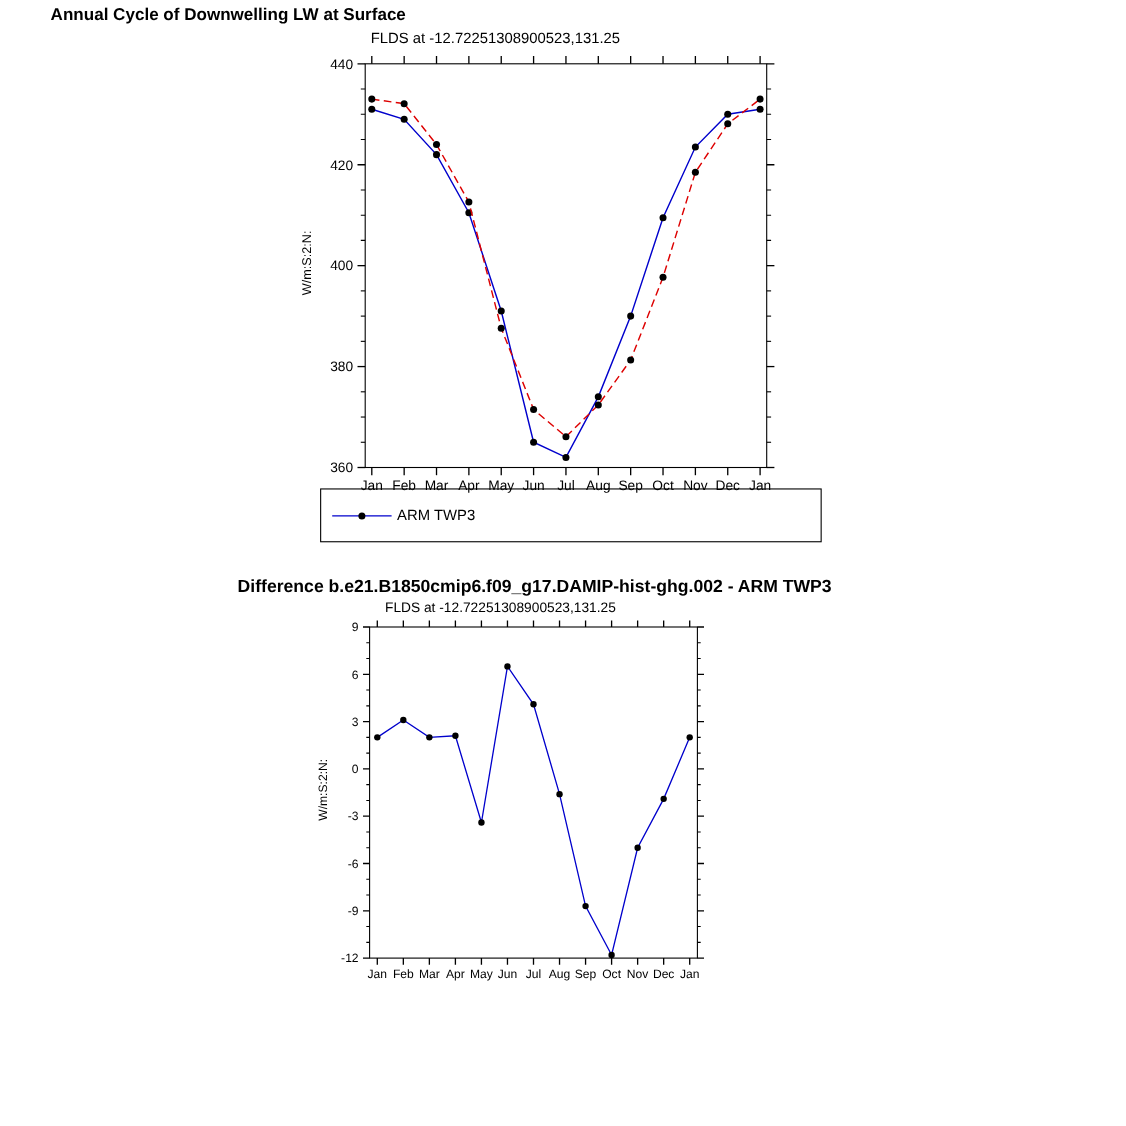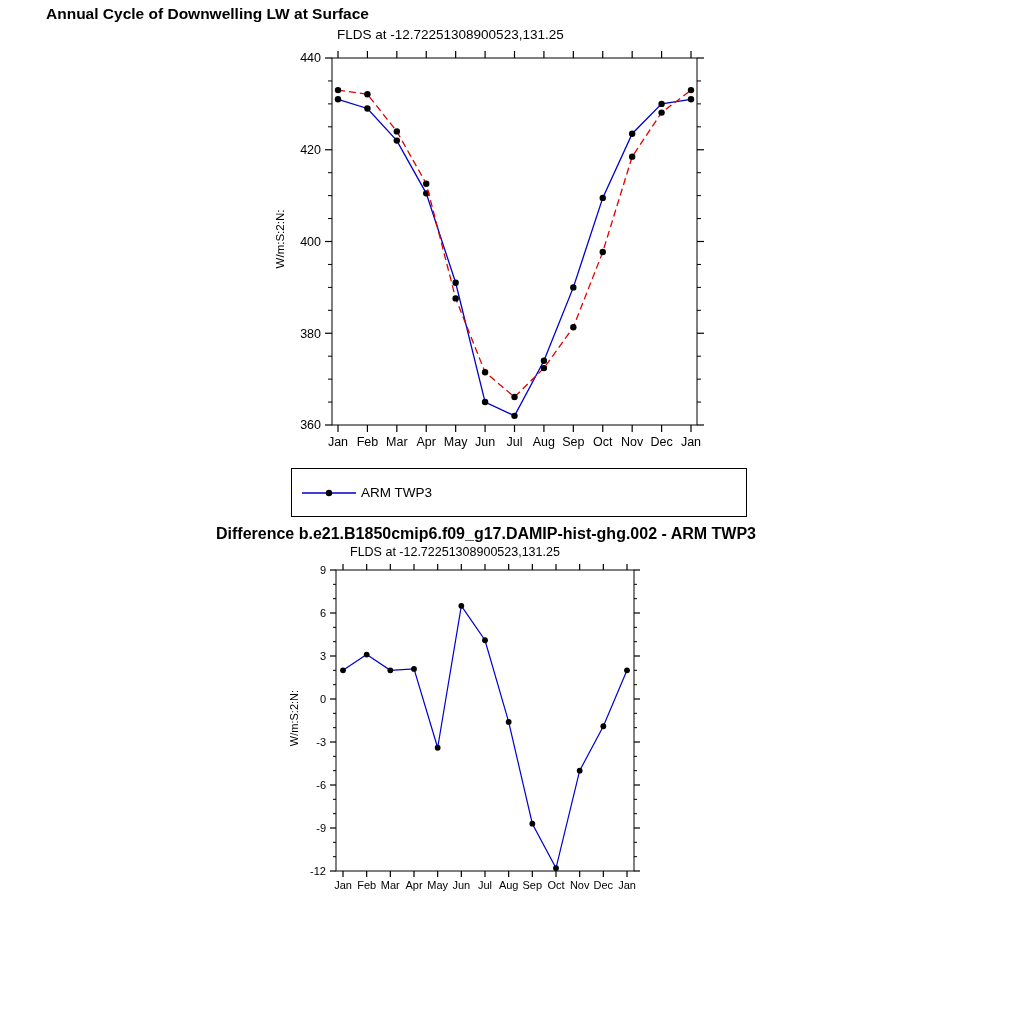--- a/index.html
+++ b/index.html
@@ -16,21 +16,21 @@
   .ylabel {
     position:absolute; width:120px; text-align:center;
     transform:rotate(-90deg); transform-origin:center;
   }
   .ylabel-top  { left:220px; top:233px; font-size:11.5px; }
   .ylabel-bot  { left:234px; top:712px; font-size:11px; }
   svg.plot { position:absolute; }
   #chart0 { left:260px; top:46px; }
   #chart1 { left:270px; top:562px; }
   .legend {
-    position:absolute; left:291px; top:468px; width:456px; height:49px;
+    position:absolute; left:291px; top:444px; width:456px; height:49px;
     border:1px solid #000; box-sizing:border-box;
     display:flex; flex-direction:column; justify-content:center;
   }
   .legend-row { display:flex; align-items:center; height:24px; padding-left:8px; }
   .legend-row svg { flex:0 0 auto; }
   .legend-label { font-size:13.5px; margin-left:3px; white-space:nowrap; }
   .title-bottom {
     position:absolute; top:525px; left:0; width:972px; text-align:center;
     font-weight:bold; font-size:16px;
   }

